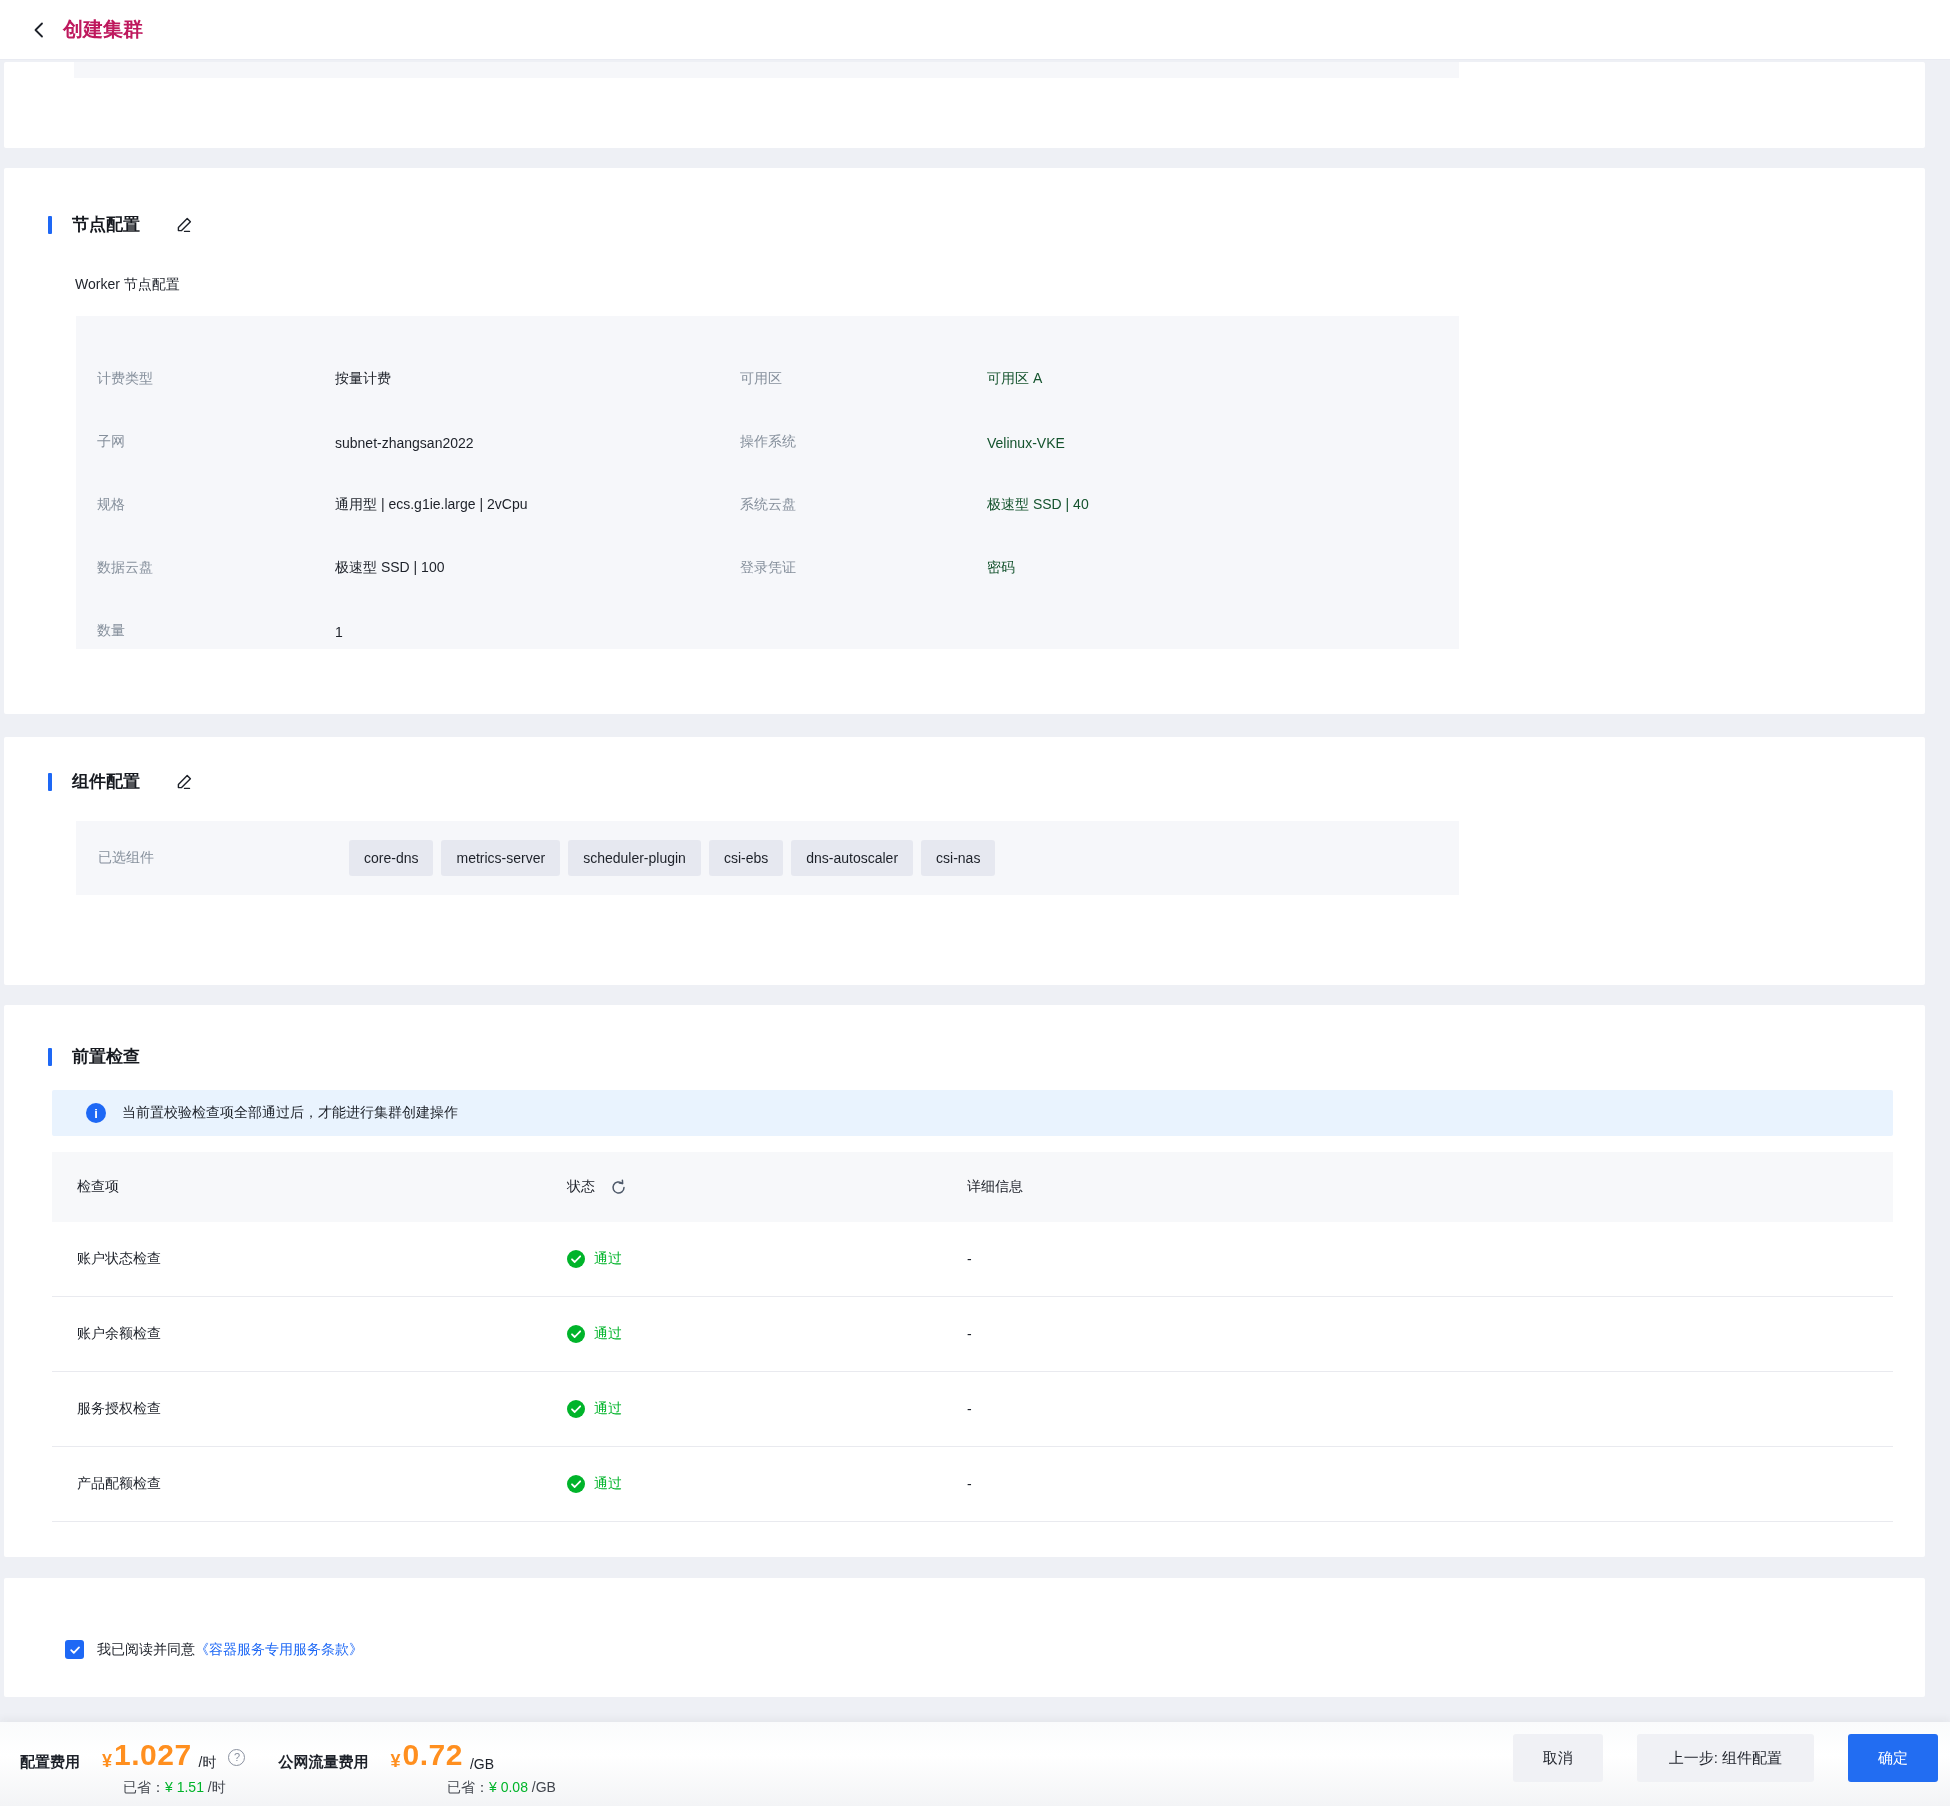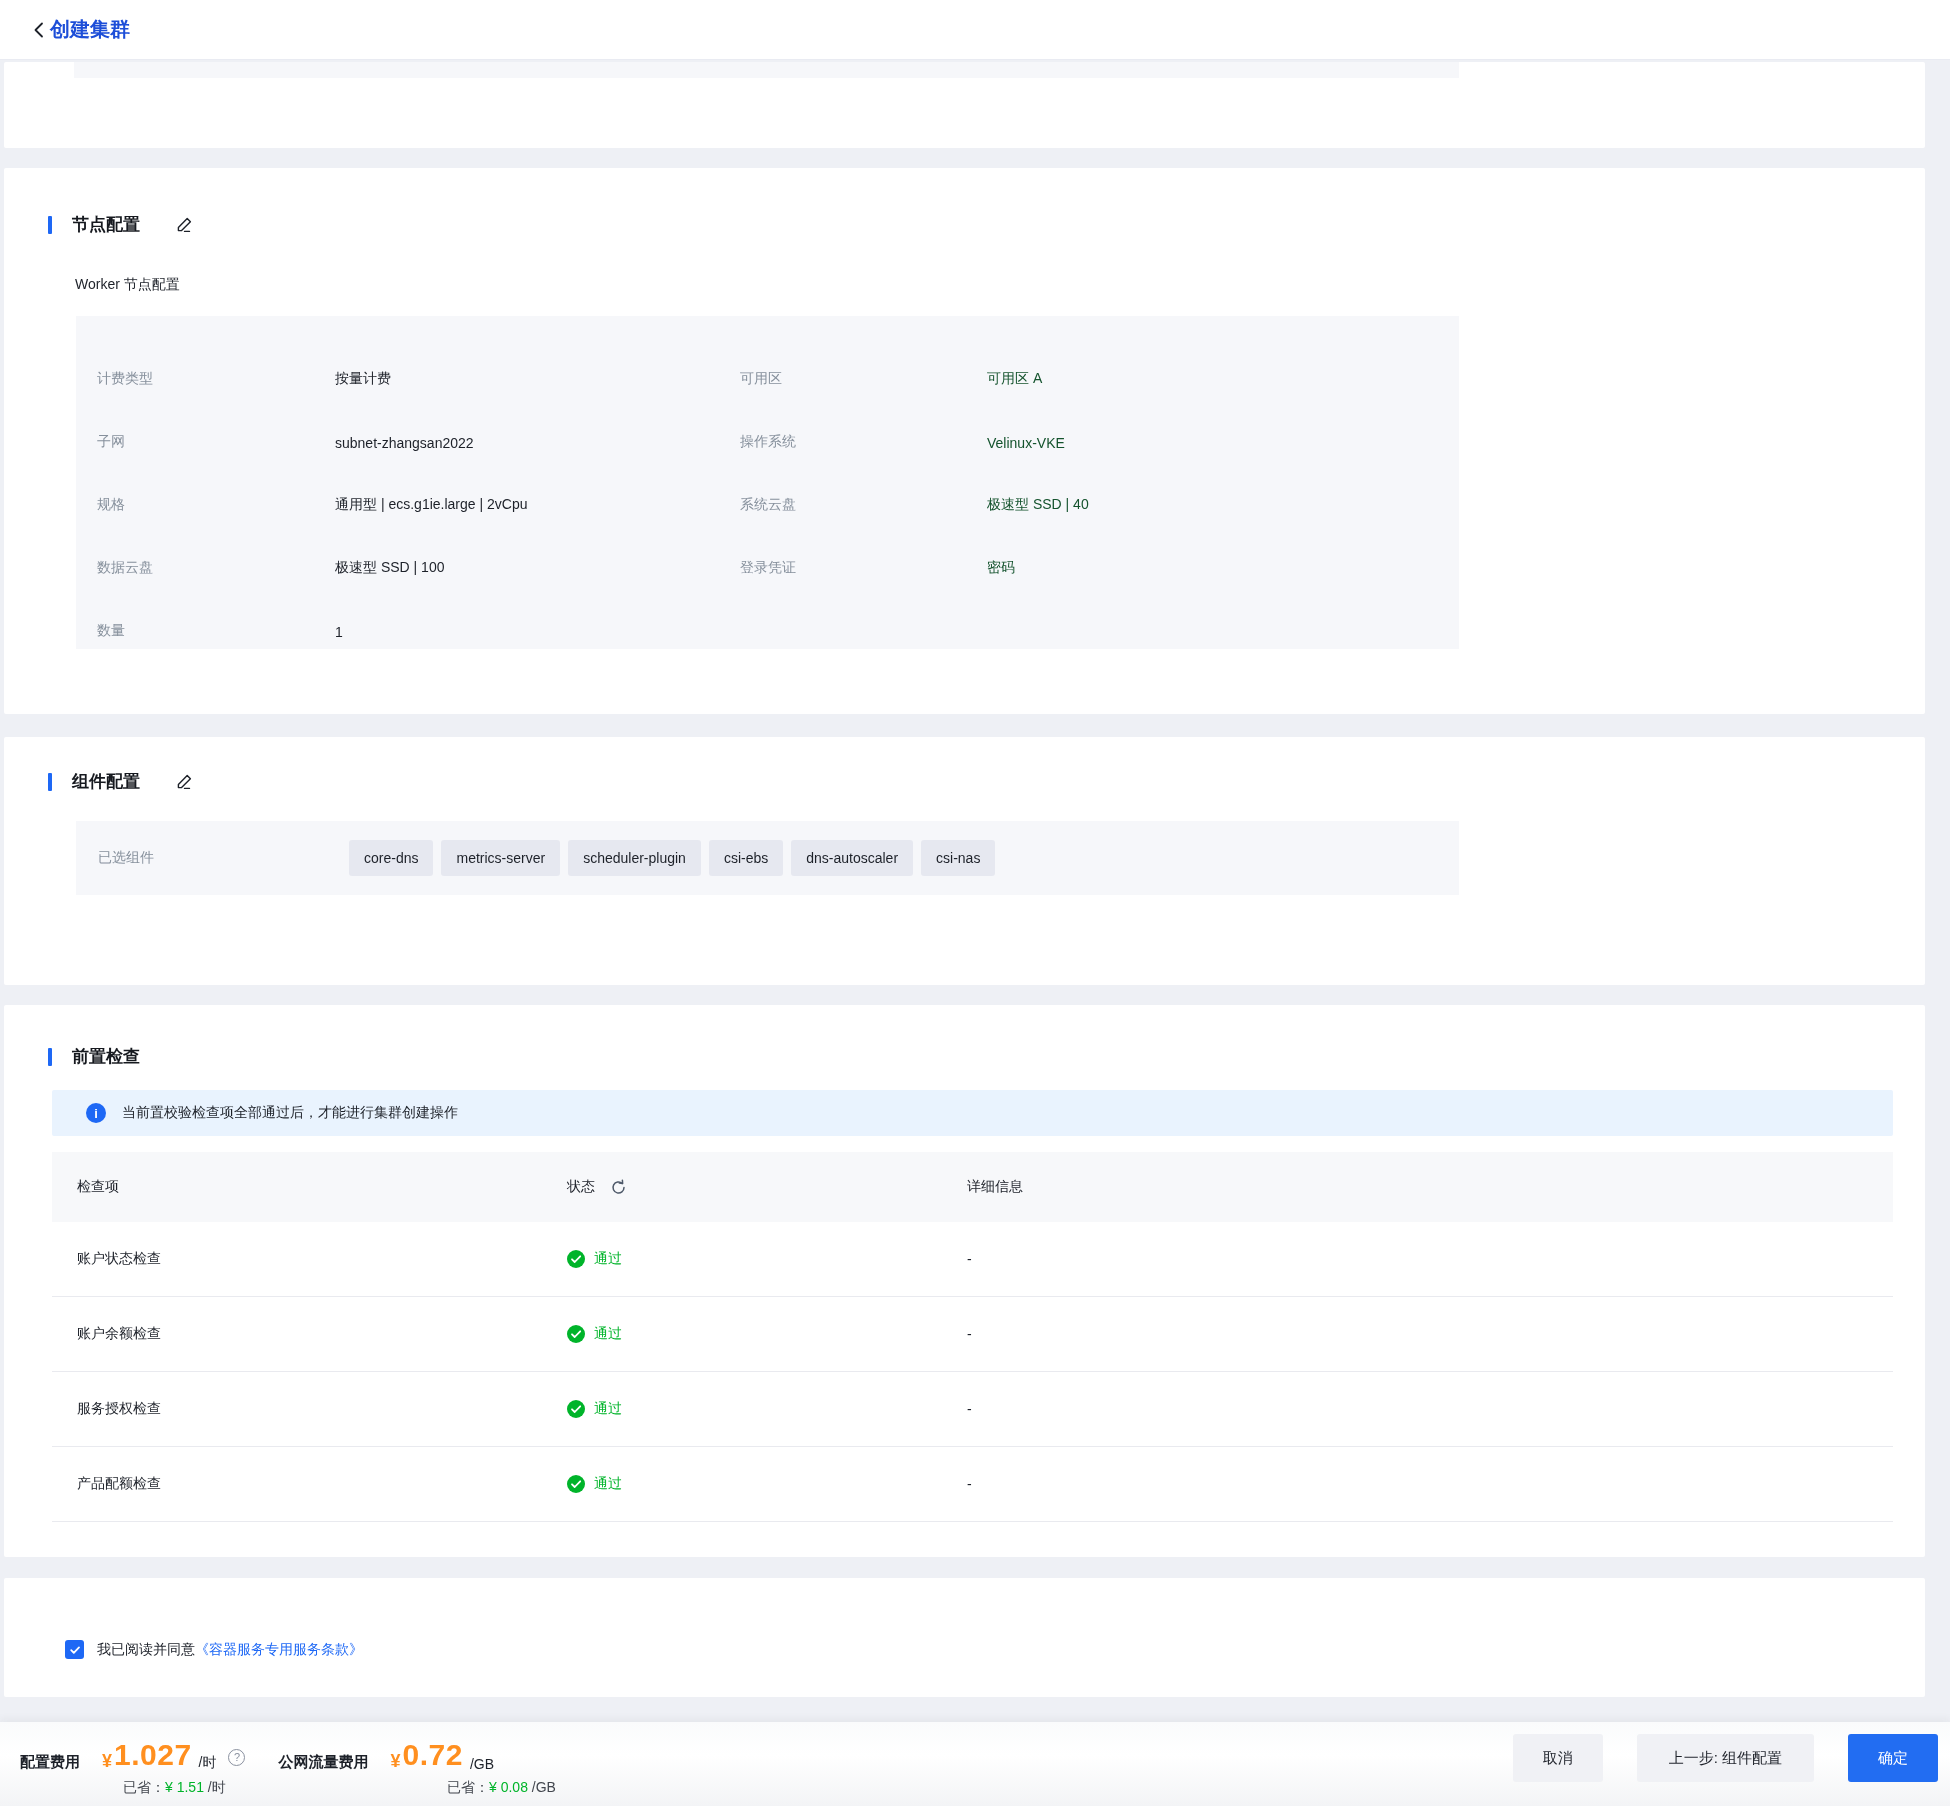--- a/index.html
+++ b/index.html
@@ -6,21 +6,21 @@
   html,body { width:1950px; height:1806px; overflow:hidden; }
   body {
     background:#eef0f5;
     font-family:"Liberation Sans","DejaVu Sans",sans-serif;
     font-size:14px; color:#1d2129; position:relative;
   }
   
   .topbar { height:60px; background:#fff; display:flex; align-items:center;
             padding-left:28px; border-bottom:1px solid #e9ebf2; margin-bottom:2px; }
   .back-btn { width:22px; height:22px; display:flex; align-items:center; justify-content:center; cursor:pointer; }
-  .page-title { font-size:20px; font-weight:700; color:#1d4ed8; }
+  .page-title { font-size:20px; font-weight:700; color:#be185d; margin-left:13px; }
 
   
   .card { background:#fff; margin:0 25px 0 4px; border-radius:2px; }
   .card-partial { height:86px; margin-bottom:20px; position:relative; }
   .stub { position:absolute; left:70px; top:0; width:1385px; height:16px; background:#f6f7fa; }
 
   .sec-head { display:flex; align-items:center; padding-left:44px; }
   .sec-bar { width:4px; height:18px; background:#1e68f5; border-radius:1px; margin-right:20px; }
   .sec-title { font-size:17px; font-weight:700; color:#16191f; }
   .edit-btn { margin-left:34px; width:20px; height:20px; display:flex; align-items:center; justify-content:center; cursor:pointer; }

